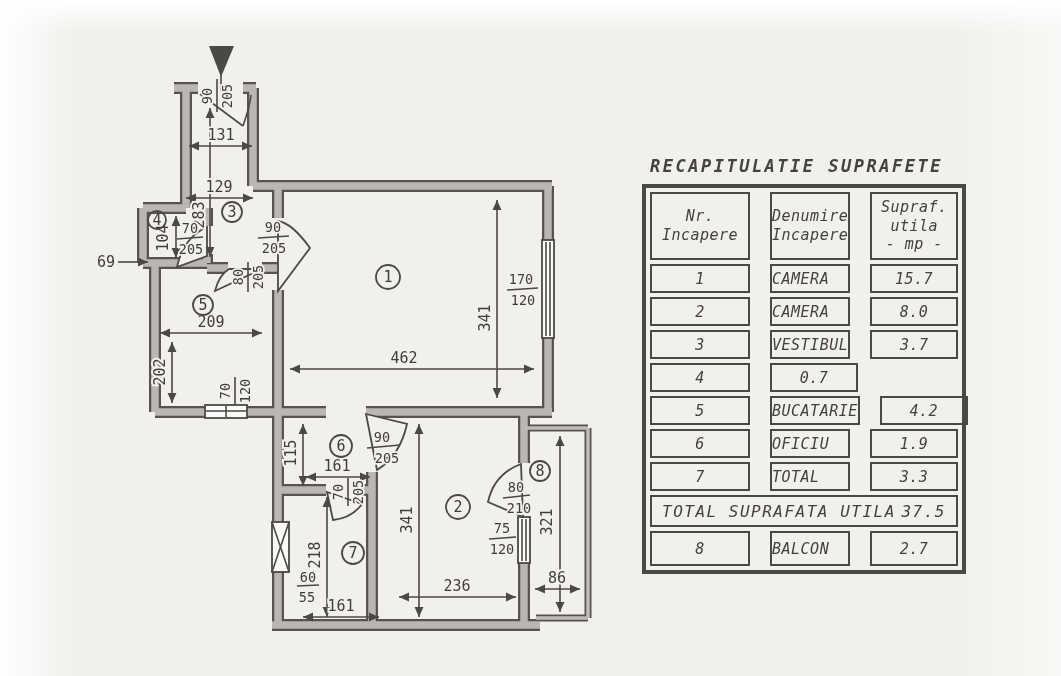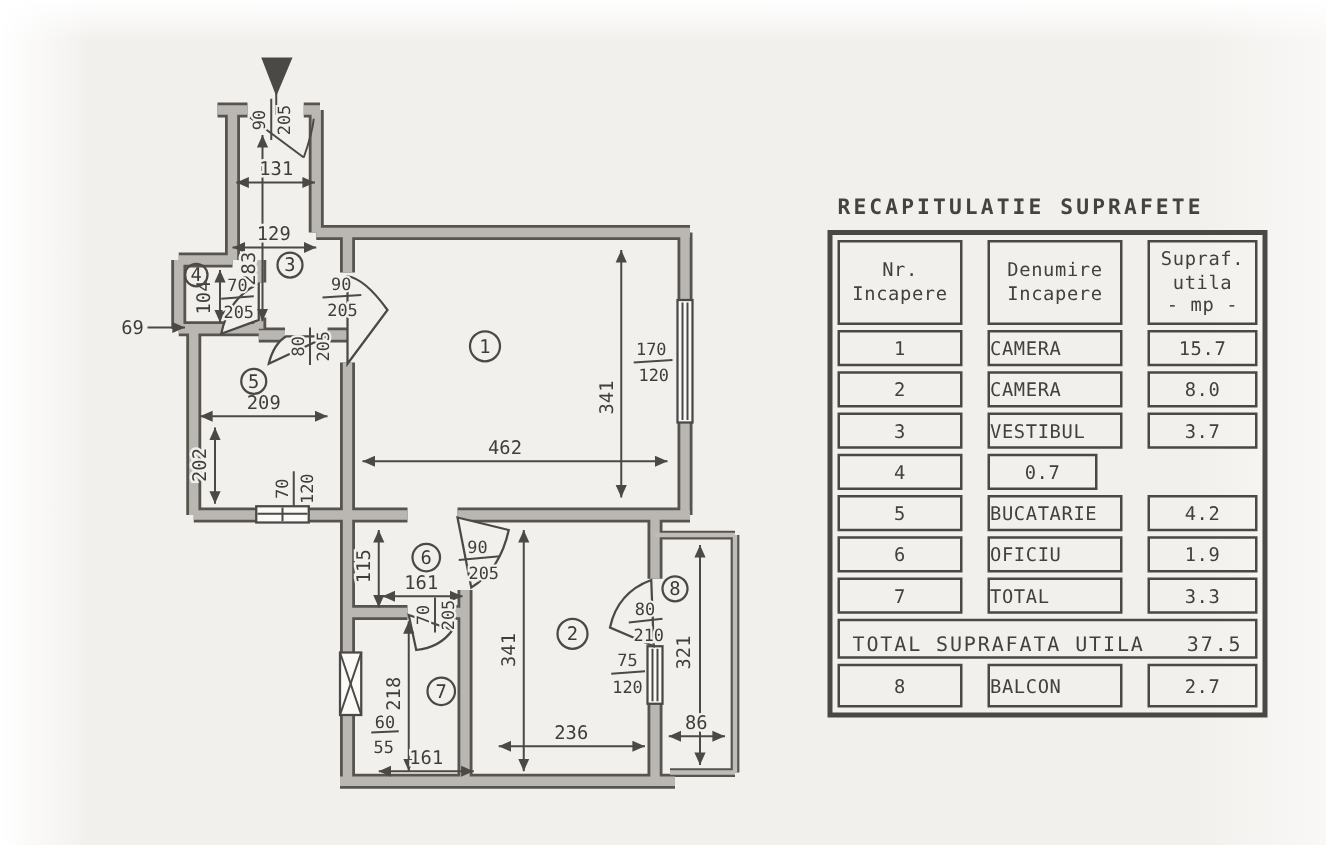--- a/index.html
+++ b/index.html
@@ -24,36 +24,36 @@
   .thin{stroke:#4b4946;stroke-width:1.6;fill:none;}
   .door{fill:#f2f0ed;stroke:#4b4946;stroke-width:1.8;}
   .win{fill:#fbfaf9;stroke:#4b4946;stroke-width:1.8;}
   .dim-text{font-family:"DejaVu Sans Mono",monospace;font-size:15px;fill:#403e3c;
             text-anchor:middle;paint-order:stroke;stroke:#f2f0ed;stroke-width:4px;}
   .frac-text{font-family:"DejaVu Sans Mono",monospace;font-size:13.5px;fill:#403e3c;
             text-anchor:middle;paint-order:stroke;stroke:#f2f0ed;stroke-width:3.5px;}
   .room-num{font-family:"DejaVu Sans Mono",monospace;font-size:15px;fill:#3d3b39;text-anchor:middle;}
   .room-circ{fill:none;stroke:#4b4946;stroke-width:1.8;}
   
-  .legend{position:absolute;left:662px;top:156px;width:352px;}
+  .legend{position:absolute;left:642px;top:156px;width:324px;font-style:italic;}
   .legend-title{font-size:17px;letter-spacing:2.5px;font-weight:bold;color:#454341;
                 padding-left:8px;white-space:nowrap;}
   .tbl-outer{margin-top:8px;border:4px solid #4a4845;padding:4px;
              display:flex;flex-direction:column;gap:4px;background:transparent;}
   .trow{display:flex;gap:20px;}
   .cell{border:2.5px solid #4a4845;display:flex;align-items:center;justify-content:center;
         font-size:15px;letter-spacing:0.5px;}
   .c1{width:96px;flex:none;}
   .c2{flex:1;}
   .c3{width:84px;flex:none;}
   .trow .cell{height:25px;}
   .trow.head .cell{height:64px;flex-direction:column;line-height:1.25;font-size:15px;}
   .trow.tall .cell{height:31px;}
   .cell.name{justify-content:flex-start;padding-left:0;}
-  .fullrow{border:2.5px solid #4a4845;height:28px;display:flex;align-items:flex-end;
+  .fullrow{border:2.5px solid #4a4845;height:28px;display:flex;align-items:center;
            justify-content:space-between;padding:0 10px;font-size:16px;letter-spacing:1.5px;}
   .fullrow.grand{height:33px;padding:0 26px 0 58px;}
 </style>
 </head>
 <body>
 
 <div id="stage">
 
   <svg id="plan" width="650" height="676" viewBox="0 0 650 676">
     <defs>

